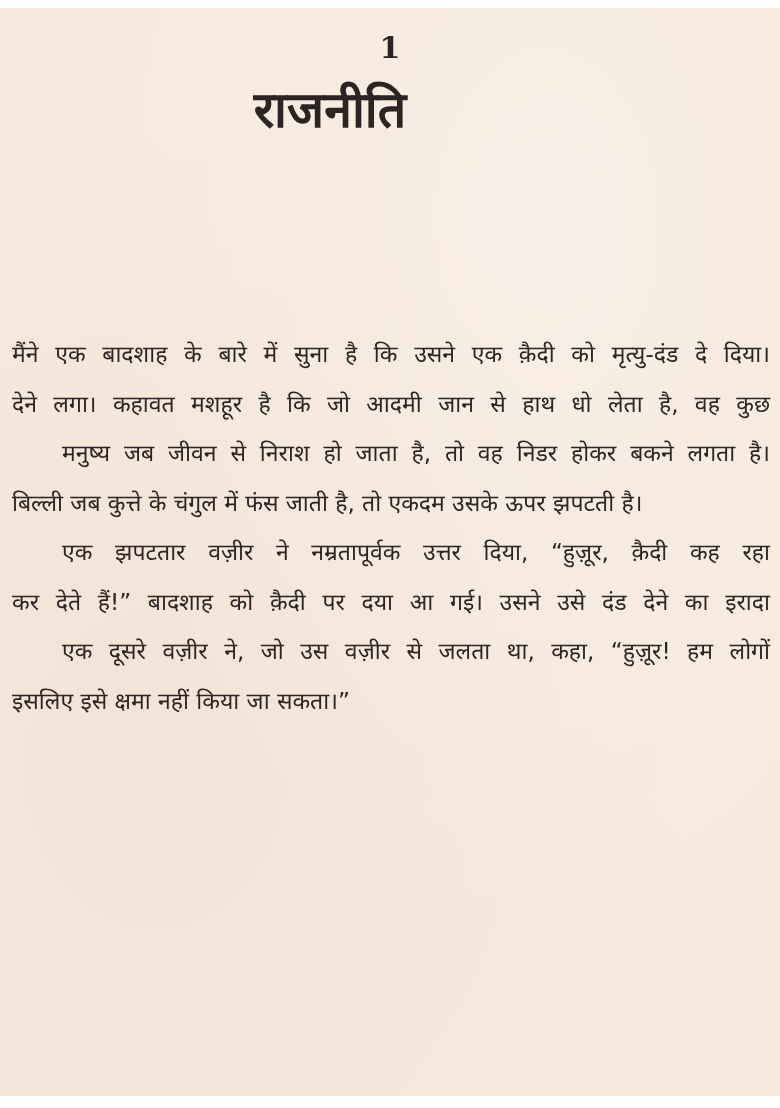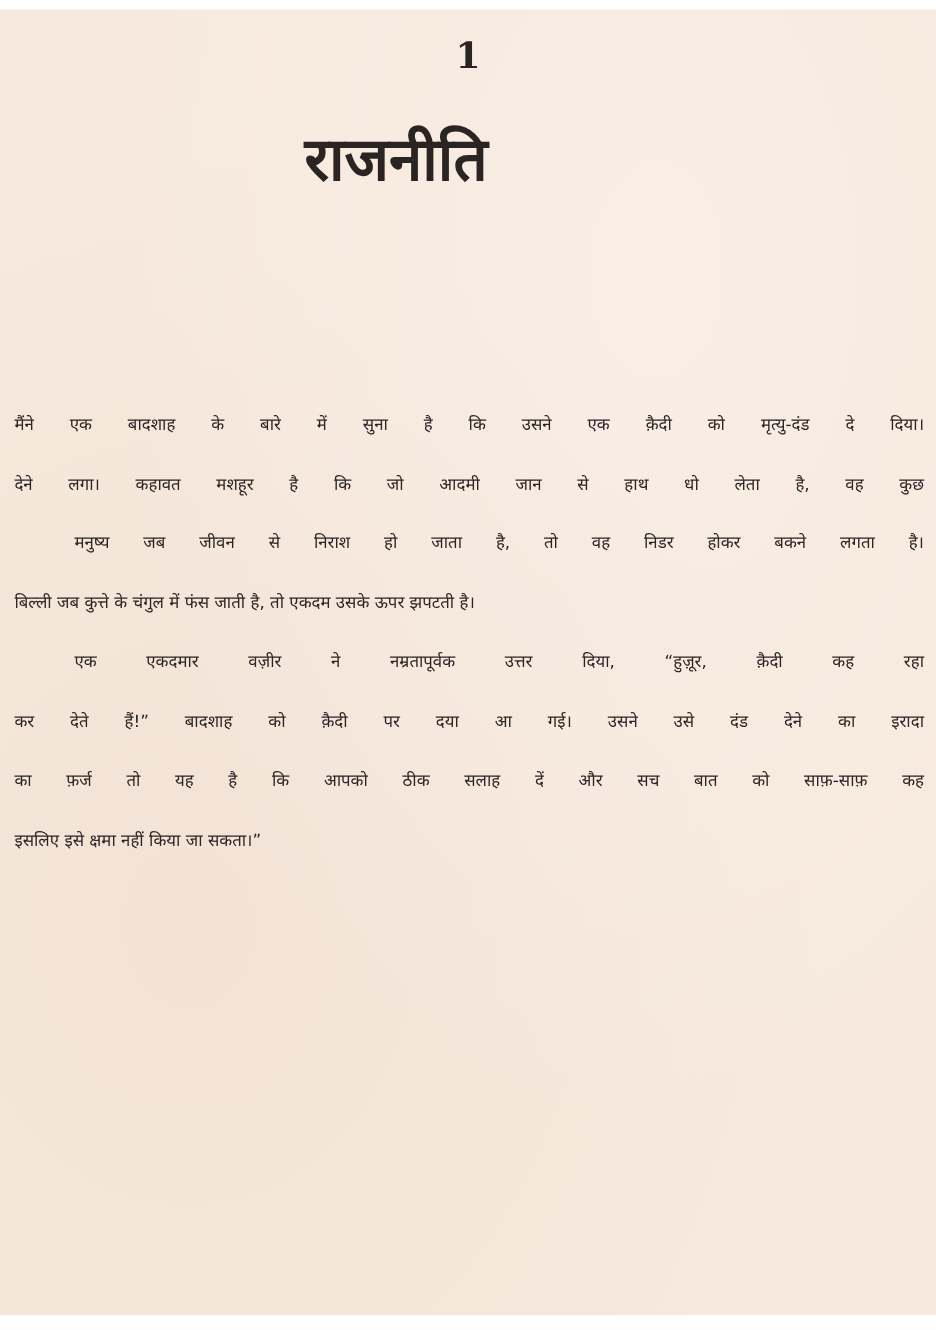--- a/index.html
+++ b/index.html
@@ -48,32 +48,31 @@
     }
     .chapter-title {
       position: absolute;
       left: 0;
       width: 660px;
       top: 66px;
       text-align: center;
       font-size: 50px;
       font-weight: bold;
       color: #2a2422;
-      margin-top: 23px;
     }
     .body-text {
       position: absolute;
       left: 12px;
       top: 322px;
       width: 758px;
     }
     .line {
       height: 49.5px;
       line-height: 49.5px;
-      font-size: 14px;
+      font-size: 23px;
       white-space: nowrap;
       text-align: justify;
       text-align-last: justify;
     }
     .line.last {
       text-align-last: left;
     }
     .line.indent {
       padding-left: 50px;
     }
@@ -90,19 +89,19 @@
 
   <div class="body-text">
 
     <div class="line">मैंने एक बादशाह के बारे में सुना है कि उसने एक क़ैदी को मृत्यु-दंड दे दिया।</div>
     <div class="line">देने लगा। कहावत मशहूर है कि जो आदमी जान से हाथ धो लेता है, वह कुछ</div>
 
     <div class="line indent">मनुष्य जब जीवन से निराश हो जाता है, तो वह निडर होकर बकने लगता है।</div>
     <div class="line last">बिल्ली जब कुत्ते के चंगुल में फंस जाती है, तो एकदम उसके ऊपर झपटती है।</div>
 
 
-    <div class="line indent">एक एकदमार वज़ीर ने नम्रतापूर्वक उत्तर दिया, “हुज़ूर, क़ैदी कह रहा</div>
+    <div class="line indent">एक झपटतार वज़ीर ने नम्रतापूर्वक उत्तर दिया, “हुज़ूर, क़ैदी कह रहा</div>
     <div class="line">कर देते हैं!” बादशाह को क़ैदी पर दया आ गई। उसने उसे दंड देने का इरादा</div>
 
-    <div class="line">का फ़र्ज तो यह है कि आपको ठीक सलाह दें और सच बात को साफ़-साफ़ कह</div>
+    <div class="line indent">एक दूसरे वज़ीर ने, जो उस वज़ीर से जलता था, कहा, “हुज़ूर! हम लोगों</div>
     <div class="line last">इसलिए इसे क्षमा नहीं किया जा सकता।”</div>
   </div>
 </div>
 
 </body></html>

